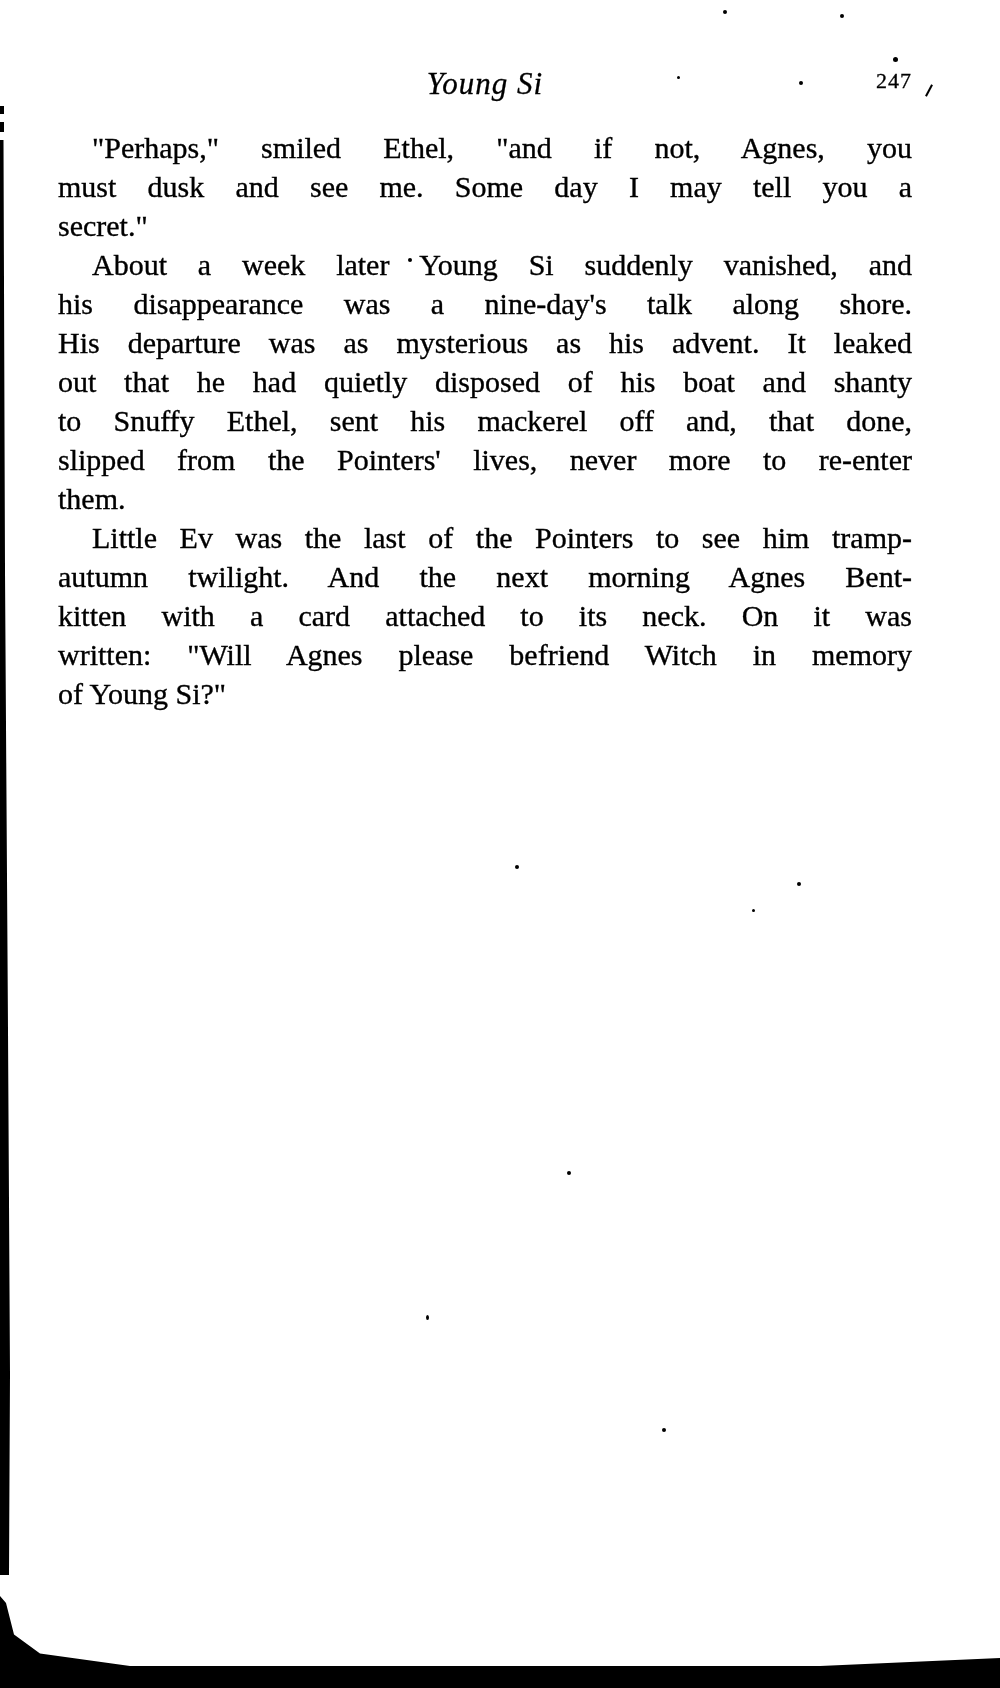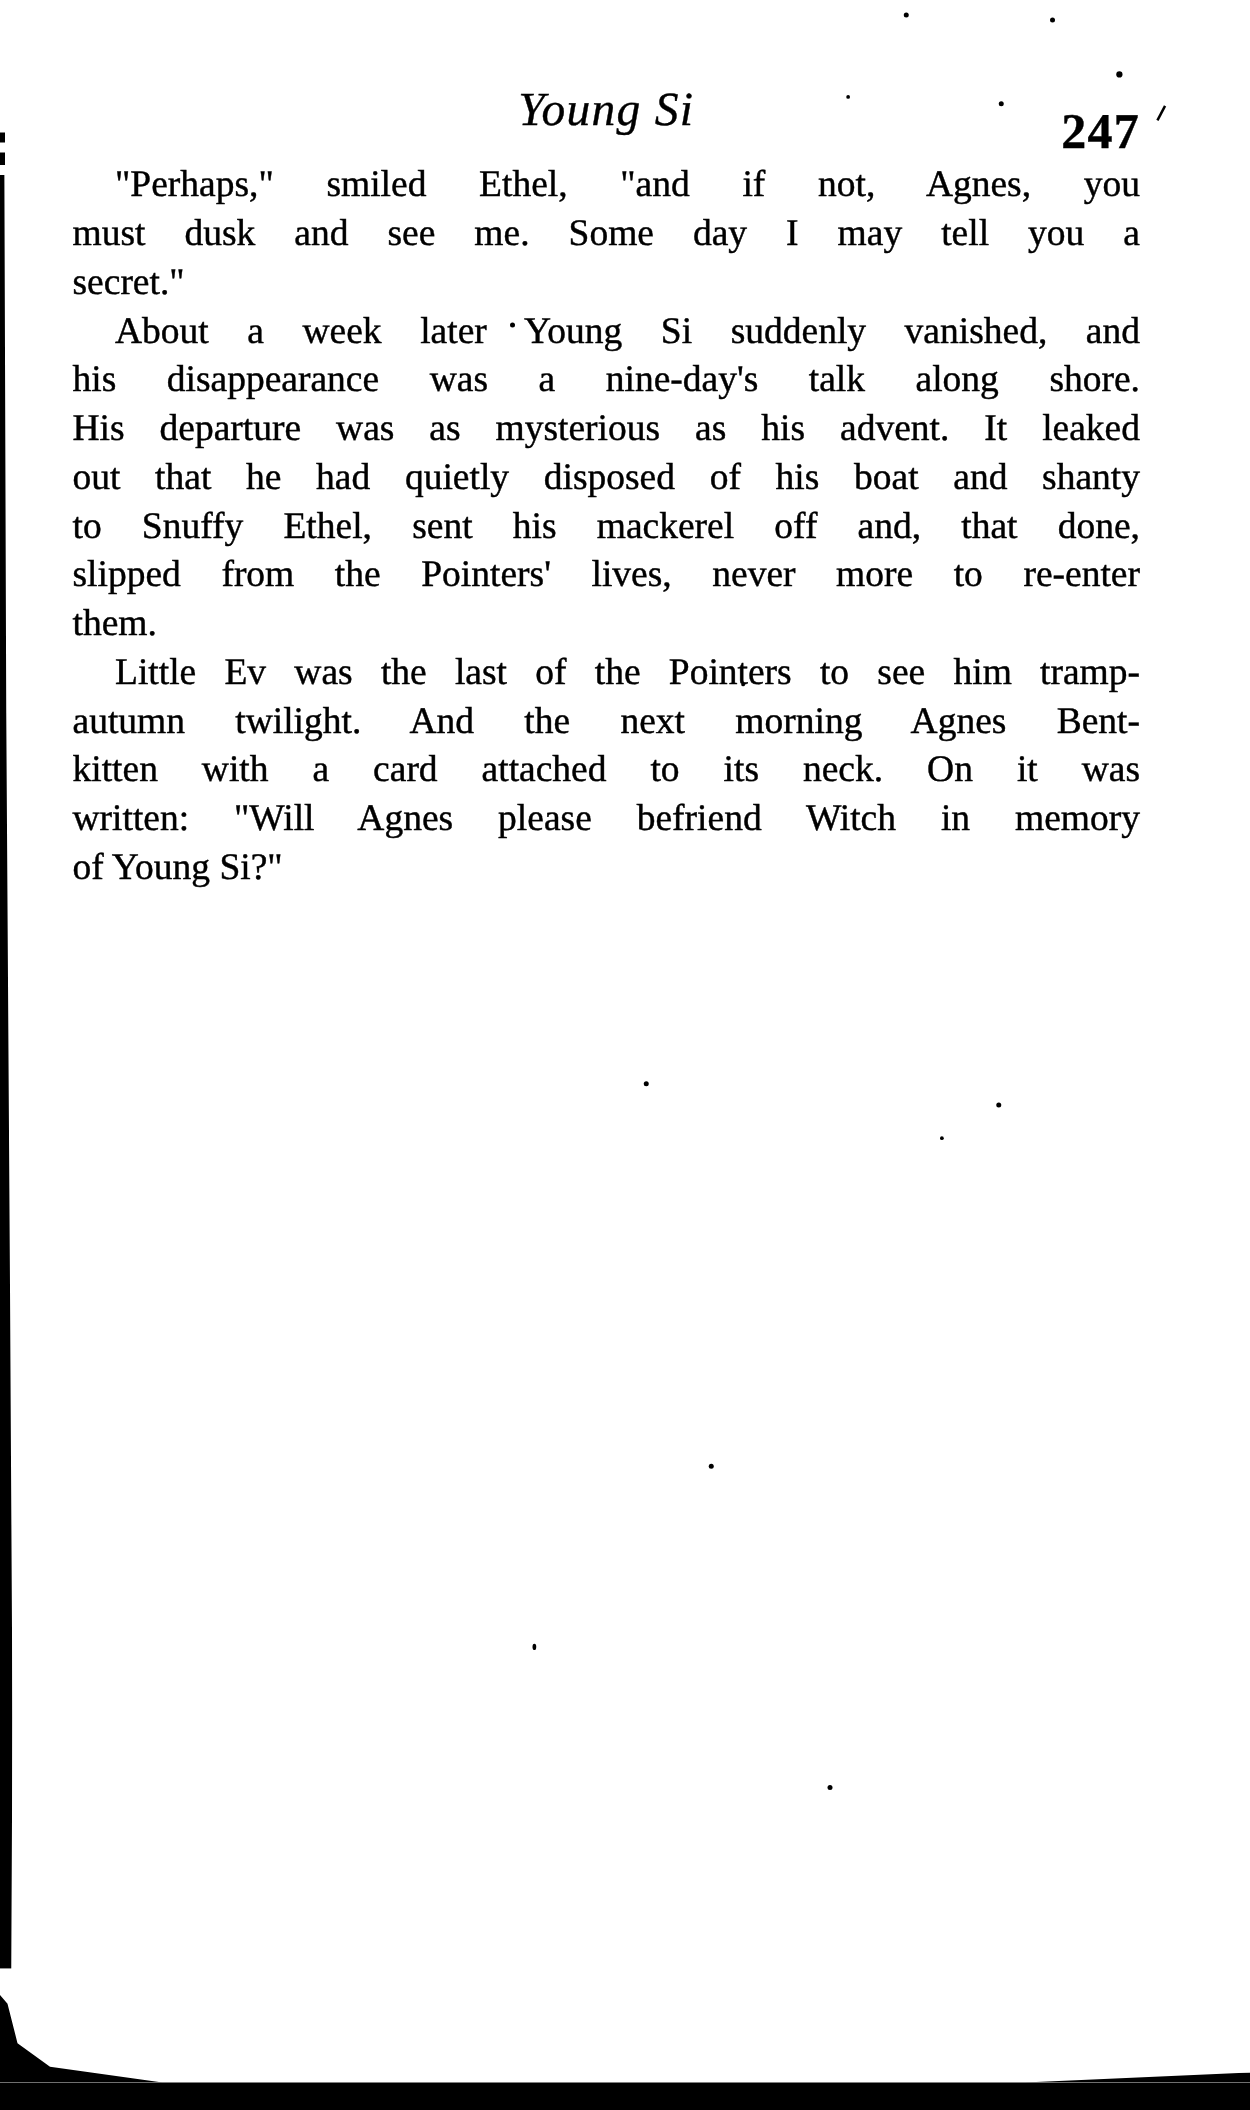--- a/index.html
+++ b/index.html
@@ -19,29 +19,29 @@
   .header {
     position: absolute;
     left: 58px; top: 66px;
     width: 854px; height: 44px;
   }
   .running-title {
     position: absolute;
     left: 0; right: 0;
     text-align: center;
     font-style: italic;
-    font-size: 38px;
+    font-size: 31px;
     letter-spacing: 1px;
     -webkit-text-stroke: 0.3px #000;
   }
   .page-number {
     position: absolute;
-    right: 0; top: 15px;
-    font-weight: bold;
-    font-size: 40px;
+    right: 0; top: 2px;
+    font-weight: normal;
+    font-size: 22px;
     letter-spacing: 1px;
     -webkit-text-stroke: 0.3px #000;
   }
   
   .text-block {
     position: absolute;
     left: 58px; top: 128px;
     width: 854px;
     font-size: 30px;
     -webkit-text-stroke: 0.35px #000;

